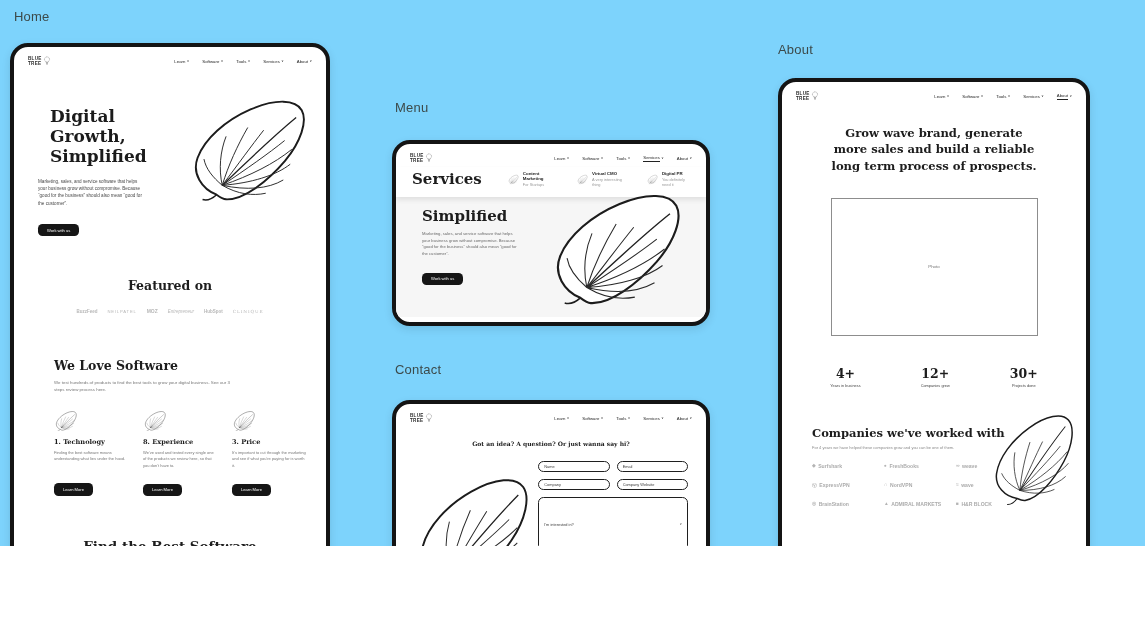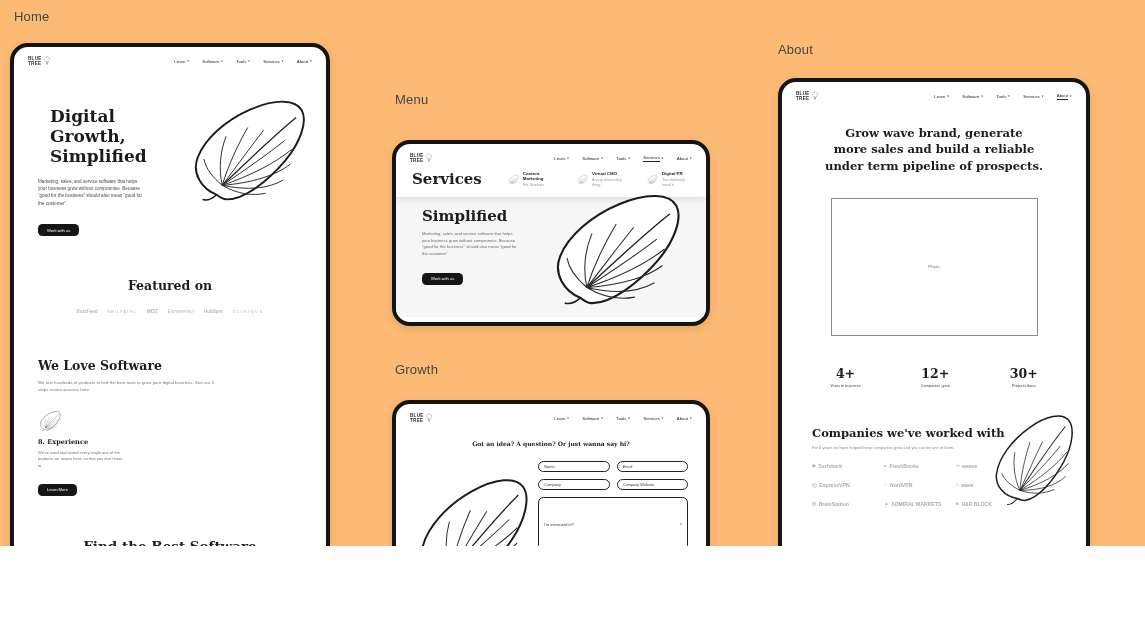--- a/index.html
+++ b/index.html
@@ -1,16 +1,16 @@
 <!DOCTYPE html>
 <html><head>
 <meta charset="utf-8">
 <style>
   html,body{margin:0;padding:0;}
-  .canvas{position:relative;width:1145px;height:546px;background:#fdba74;overflow:hidden;
+  .canvas{position:relative;width:1145px;height:546px;background:#7dd3fc;overflow:hidden;
     font-family:"Liberation Sans",sans-serif;color:#1d1d1d;}
   .board-label{position:absolute;font-size:13px;color:#3c4a4a;letter-spacing:.2px;}
   .device{position:absolute;background:#fff;border:4px solid #141414;border-radius:18px;
     overflow:hidden;box-shadow:0 3px 8px rgba(0,30,30,.12);box-sizing:border-box;}
   
   .site-header{display:flex;justify-content:space-between;align-items:center;padding:9px 14px 4px;}
   .logo{display:flex;align-items:flex-start;gap:1.5px;}
   .logo-text{font-size:4.6px;font-weight:bold;line-height:1.1;letter-spacing:.3px;color:#2a2a2a;}
   .tree-icon{width:8px;height:10px;}
   .nav{display:flex;gap:13px;align-items:center;}
@@ -32,21 +32,21 @@
   .featured{text-align:center;margin-top:42px;}
   .featured-title{margin:0 0 15px;font-size:12.5px;font-weight:700;}
   .featured-logos{display:flex;justify-content:center;align-items:center;gap:10px;color:#b8b8b8;font-size:4.5px;}
   .fl{white-space:nowrap;}
   .featured-logos .fl:nth-last-child(6){font-weight:700;}
   .featured-logos .fl:nth-last-child(5){letter-spacing:.8px;font-size:4.2px;}
   .featured-logos .fl:nth-last-child(4){font-weight:800;font-size:5px;}
   .featured-logos .fl:nth-last-child(3){font-style:italic;}
   .featured-logos .fl:nth-last-child(2){font-weight:700;}
   .featured-logos .fl:nth-last-child(1){font-family:"DejaVu Serif",serif;letter-spacing:.9px;font-size:4.3px;}
-  .love{padding:44px 20px 0 24px;}
+  .love{padding:44px 20px 0 40px;}
   .love-title{margin:0;font-size:12.5px;font-weight:700;}
   .love-body{font-size:4.4px;color:#777;line-height:1.55;width:178px;margin:7px 0 16px;}
   .love-cards{display:flex;gap:15px;}
   .love-card{width:86px;}
   .love-card .leaf{width:24px;height:22px;}
   .love-card-title{font-size:6.6px;font-weight:700;margin:6px 0 4px;}
   .love-card-body{font-size:4px;color:#777;line-height:1.6;margin:0 0 8px;min-height:19px;}
   .find{padding:42px 16px 0;text-align:center;}
   .find-title{margin:0;font-size:13.5px;font-weight:700;}
   .find-body{font-size:4.3px;color:#777;line-height:1.55;width:205px;margin:7px auto 20px;}
@@ -117,22 +117,22 @@
     <g id="treeicon">
       <circle cx="6" cy="4.6" r="3.8" fill="none" stroke="#666" stroke-width="0.8" stroke-dasharray="1.6 1"></circle>
       <path d="M6 8.4 L6 13 M6 10.6 L4.2 9.2 M6 10.6 L7.8 9.2" fill="none" stroke="#666" stroke-width="0.8"></path>
     </g>
   </defs>
 </svg>
 
 <div class="canvas">
 
   <div class="board-label" style="left:14px;top:9px">Home</div>
-  <div class="board-label" style="left:395px;top:92px">Menu</div>
-  <div class="board-label" style="left:395px;top:362px">Growth</div>
+  <div class="board-label" style="left:395px;top:100px">Menu</div>
+  <div class="board-label" style="left:395px;top:362px">Contact</div>
   <div class="board-label" style="left:778px;top:42px">About</div>
 
   <section class="device dev-home" style="left:10px;top:43px;width:320px;height:920px">
     <header class="site-header">
       <div class="logo">
         <div class="logo-text">
           <div>BLUE</div>
           <div>TREE</div>
         </div>
         <svg class="tree-icon" viewBox="0 0 12 14">
@@ -190,30 +190,46 @@
           <span class="fl">HubSpot</span>
           <span class="fl">CLINIQUE</span>
         </div>
     </div>
 
     <div class="love">
       <h2 class="love-title serif">We Love Software</h2>
       <p class="love-body">We test hundreds of products to find the best tools to grow your digital business. See our 3 steps review process here.</p>
       <div class="love-cards">
 
+          <div class="love-card">
+            <svg class="leaf" viewBox="0 0 120 110">
+              <use href="#leafshape"></use>
+            </svg>
+            <h3 class="love-card-title serif">1. Technology</h3>
+            <p class="love-card-body">Finding the best software means understanding what lies under the hood.</p>
+            <button class="btn-dark">Learn More</button>
+          </div>
 
           <div class="love-card">
             <svg class="leaf" viewBox="0 0 120 110">
               <use href="#leafshape"></use>
             </svg>
             <h3 class="love-card-title serif">8. Experience</h3>
             <p class="love-card-body">We've used and tested every single one of the products we review here, so that you don't have to.</p>
             <button class="btn-dark">Learn More</button>
           </div>
 
+          <div class="love-card">
+            <svg class="leaf" viewBox="0 0 120 110">
+              <use href="#leafshape"></use>
+            </svg>
+            <h3 class="love-card-title serif">3. Price</h3>
+            <p class="love-card-body">It's important to cut through the marketing and see if what you're paying for is worth it.</p>
+            <button class="btn-dark">Learn More</button>
+          </div>
         </div>
     </div>
 
     <div class="find">
       <h2 class="find-title serif">Find the Best Software</h2>
       <p class="find-body">Whether you're just starting out online or looking to upgrade your software stack, we got you covered!</p>
       <div class="find-cols">
         <div class="find-col">
           <h4 class="find-col-title">
               <span class="find-bullet">▪</span>
@@ -426,21 +442,21 @@
             <span class="caret">∨</span>
           </span>
 
           <span class="nav-item">
             <span class="nav-label">About</span>
             <span class="caret">∨</span>
           </span>
         </nav>
     </header>
 
-    <h1 class="about-title serif"><span>Grow wave brand, generate</span><br><span>more sales and build a reliable</span><br><span>under term pipeline of prospects.</span></h1>
+    <h1 class="about-title serif"><span>Grow wave brand, generate</span><br><span>more sales and build a reliable</span><br><span>long term process of prospects.</span></h1>
 
     <div class="photo-box">
       <span>Photo</span>
     </div>
 
     <div class="stats">
 
         <div class="stat">
           <div class="stat-value serif">4+</div>
           <div class="stat-label">Years in business</div>

